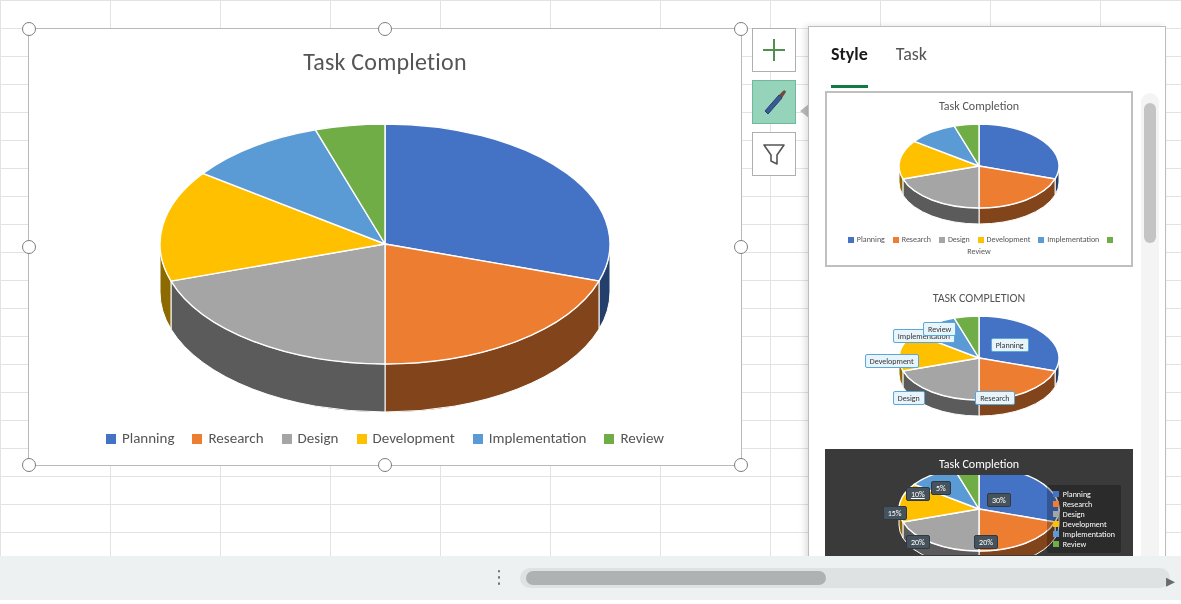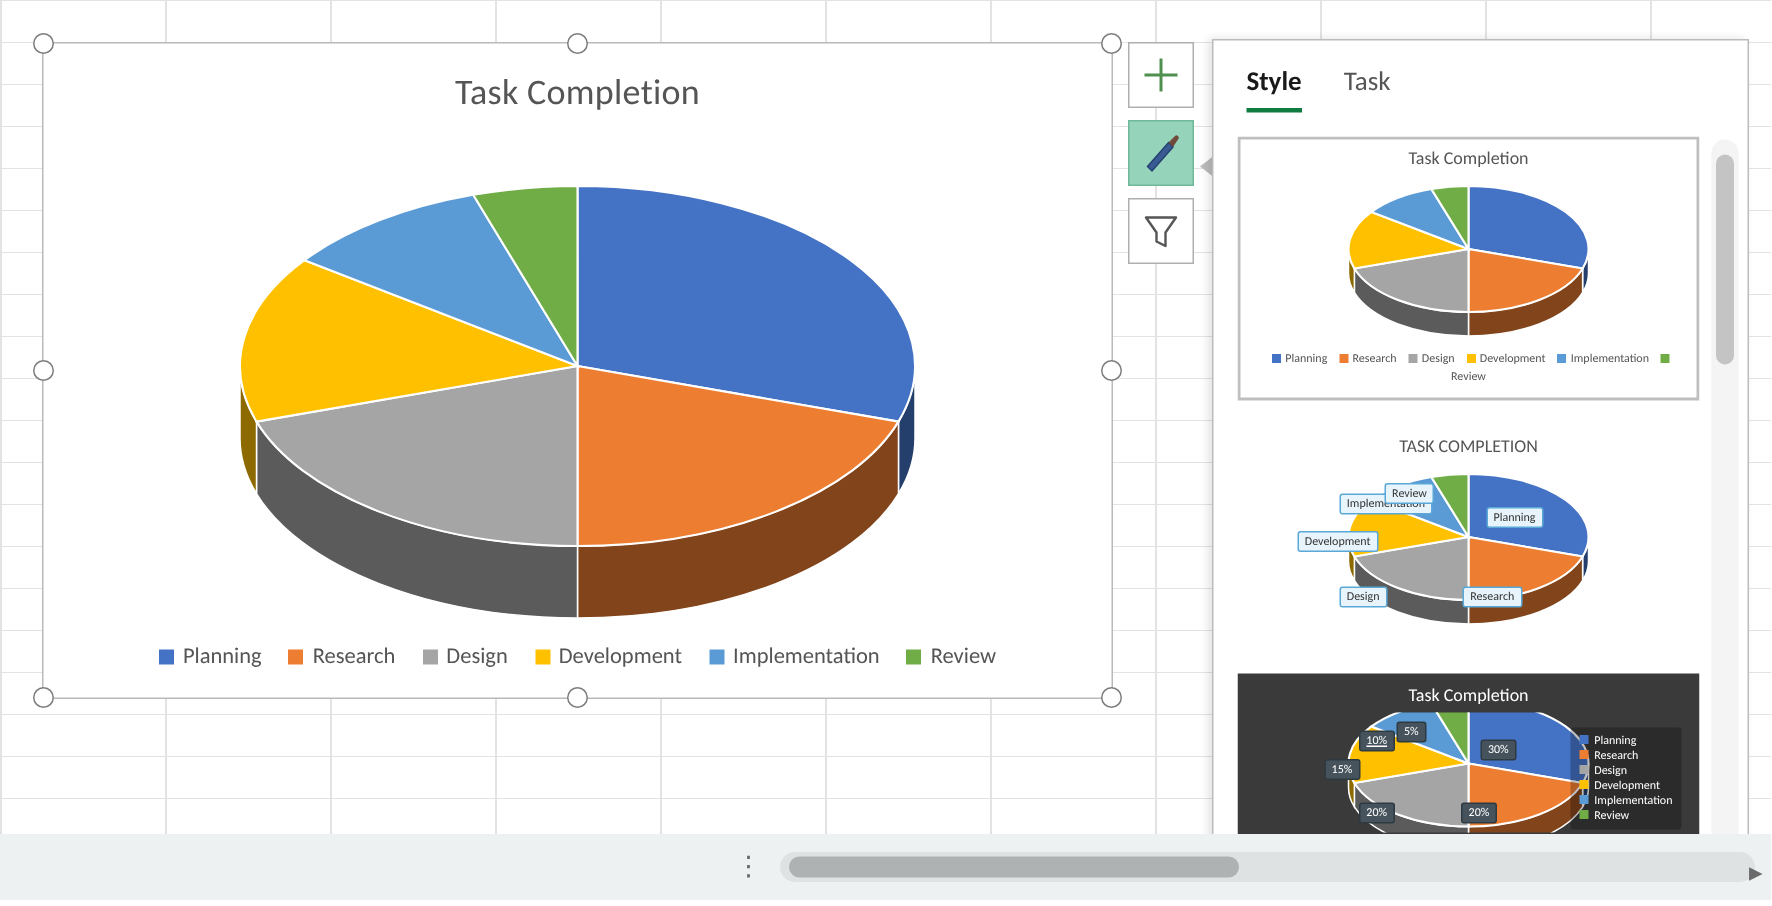--- a/index.html
+++ b/index.html
@@ -23,21 +23,21 @@
   .legend span{display:inline-block;margin:0 9px;white-space:nowrap}
   .legend i{display:inline-block;width:10px;height:10px;margin-right:6px;vertical-align:middle}
   
   .tools{position:absolute;left:752px;top:28px;width:44px}
   .tool-btn{width:42px;height:42px;border:1px solid #aeb0b0;margin-bottom:8px;display:flex;align-items:center;justify-content:center;background:#fff}
   .tool-btn.active{background:#95d3ba;border-color:#6fb89b}
   
   .gallery{position:absolute;left:808px;top:26px;width:356px;height:558px;background:#fff;
     border:1px solid #bcbcbc;box-shadow:-3px 0 6px rgba(0,0,0,.12)}
   .tabs{display:flex;gap:28px;padding:16px 22px 8px;font-size:18px;color:#555}
-  .tab{cursor:pointer;padding-bottom:7px;border-bottom:3px solid transparent}
+  .tab{cursor:pointer;padding-bottom:20px;border-bottom:3px solid transparent}
   .tab.active{color:#1a1a1a;border-bottom-color:#107c41;font-weight:600}
   .gallery-scroll{position:absolute;left:16px;right:32px;top:64px;bottom:12px;overflow:hidden}
   .thumb{border:2px solid transparent;margin-bottom:16px;background:#fff;position:relative}
   .thumb.selected{border-color:#bfbfbf}
   .thumb.dark{background:#3a3a3a}
   .thumb-title{text-align:center;font-size:12px;color:#555;padding-top:6px}
   .thumb.dark .thumb-title{color:#fff}
   .thumb-legend{text-align:center;font-size:8px;color:#555;padding:6px 4px 8px;line-height:1.5}
   .thumb-legend i{display:inline-block;width:6px;height:6px;margin:0 3px 0 6px;vertical-align:middle}
   .mini-pie{display:block;margin:4px auto 0}

